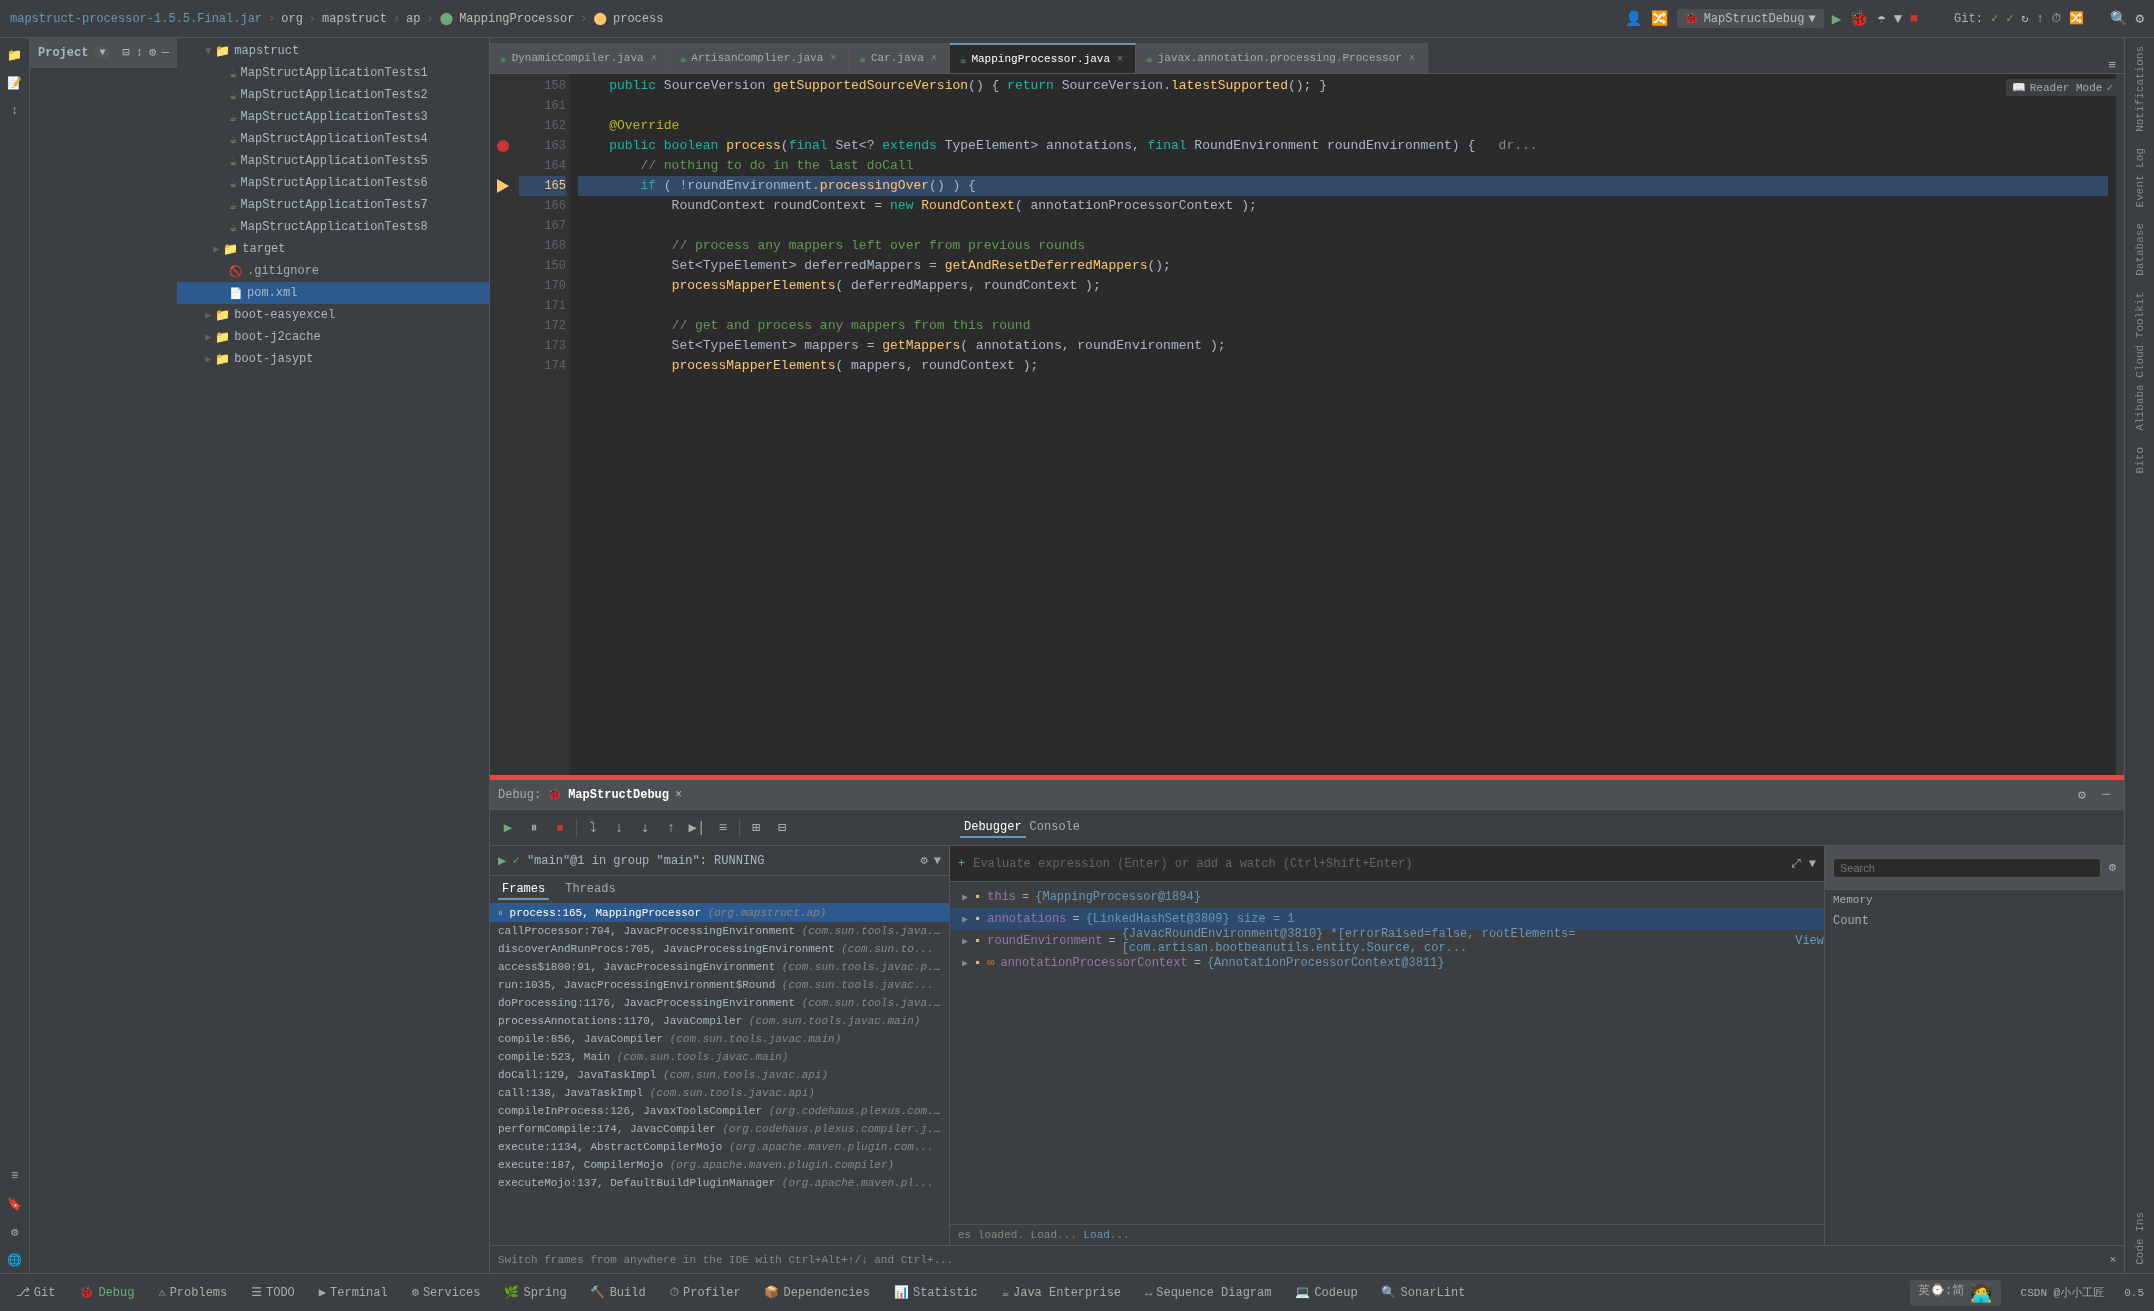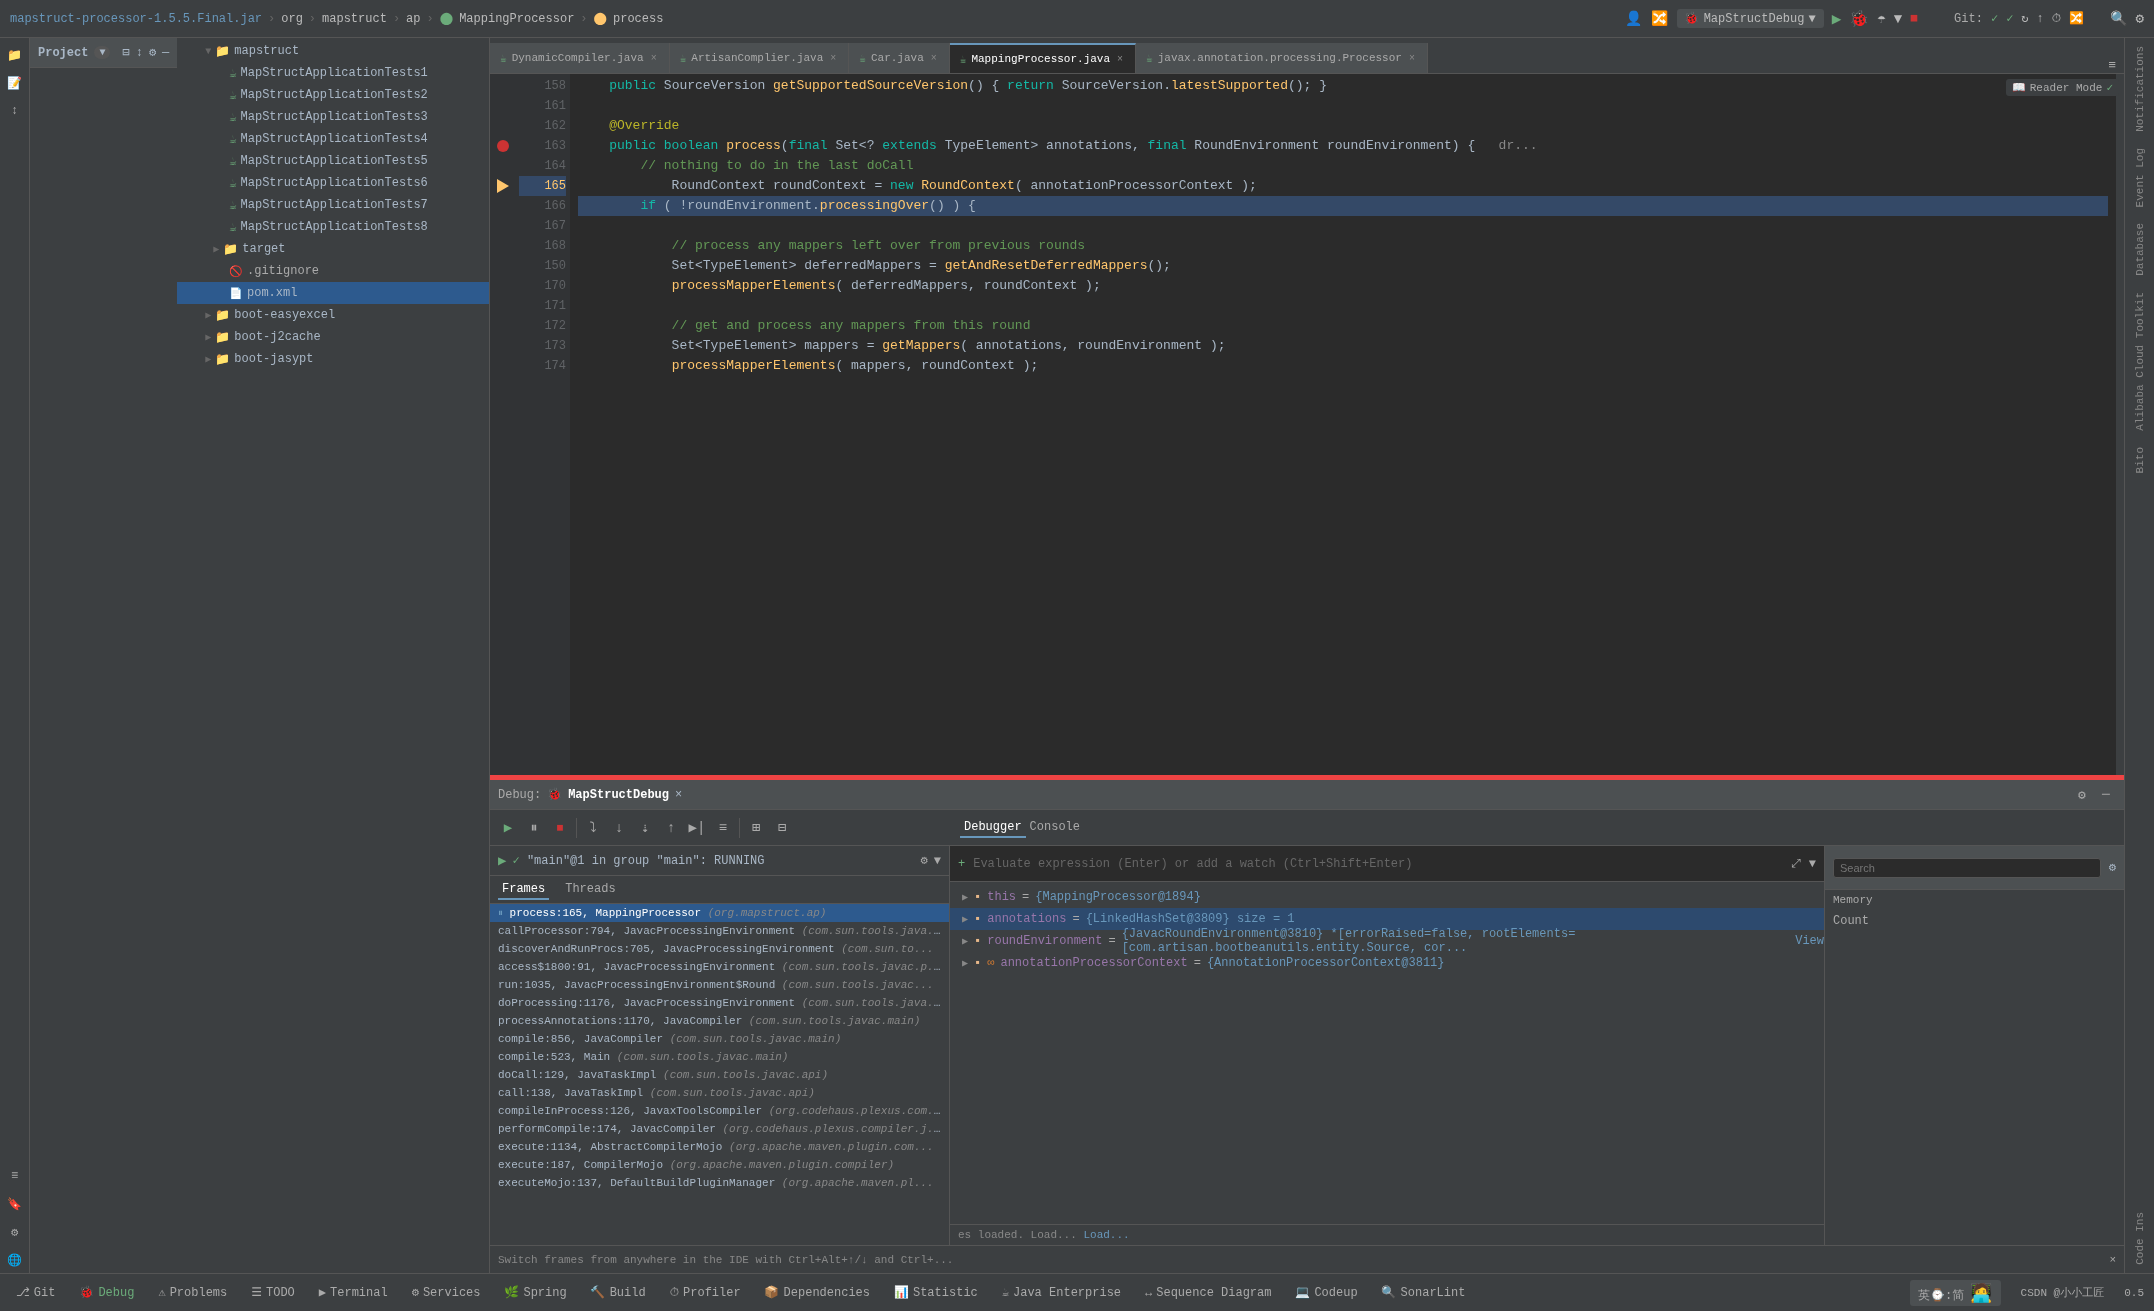--- a/index.html
+++ b/index.html
@@ -687,25 +687,25 @@
           <div class="code-line"></div>
           <div class="code-line">
             <span class="an">    @Override</span>
           </div>
           <div class="code-line">
             <span class="kw">    public boolean </span><span class="fn">process</span><span>(</span><span class="kw">final </span><span>Set&lt;? </span><span class="kw">extends </span><span>TypeElement&gt; annotations, </span><span class="kw">final </span><span>RoundEnvironment roundEnvironment) {   </span><span style="color:#888;">dr...</span>
           </div>
           <div class="code-line">
             <span class="cm">        // nothing to do in the last doCall</span>
           </div>
+          <div class="code-line highlighted">
+            <span class="kw">        if </span><span>( !</span><span>roundEnvironment.</span><span class="fn">processingOver</span><span>() ) {</span>
+          </div>
           <div class="code-line">
             <span>            RoundContext roundContext = </span><span class="kw">new </span><span class="fn">RoundContext</span><span>( annotationProcessorContext );</span>
-          </div>
-          <div class="code-line highlighted">
-            <span class="kw">        if </span><span>( !</span><span>roundEnvironment.</span><span class="fn">processingOver</span><span>() ) {</span>
           </div>
           <div class="code-line"></div>
           <div class="code-line">
             <span class="cm">            // process any mappers left over from previous rounds</span>
           </div>
           <div class="code-line">
             <span>            Set&lt;TypeElement&gt; deferredMappers = </span><span class="fn">getAndResetDeferredMappers</span><span>();</span>
           </div>
           <div class="code-line">
             <span>            </span><span class="fn">processMapperElements</span><span>( deferredMappers, roundContext );</span>
@@ -994,19 +994,19 @@
   <div class="status-item">
     <span>💻</span>
     <span>Codeup</span>
   </div>
   <div class="status-item">
     <span>🔍</span>
     <span>SonarLint</span>
   </div>
   <div class="status-spacer"></div>
 
-  <div style="display:flex; align-items:flex-end; gap:6px; background:#4c5052; border-radius:3px; padding:2px 8px; margin-right:8px; cursor:pointer;">
+  <div style="display:flex; align-items:flex-start; gap:6px; background:#4c5052; border-radius:3px; padding:2px 8px; margin-right:8px; cursor:pointer;">
     <span>英⌚:简</span>
     <span style="font-size:18px;">🧑‍💻</span>
   </div>
   <div style="font-size:11px; color:#aaa;">CSDN @小小工匠</div>
   <div style="font-size:11px; color:#aaa; margin-left:8px;">0.5</div>
 </div>
 
 </body></html>

